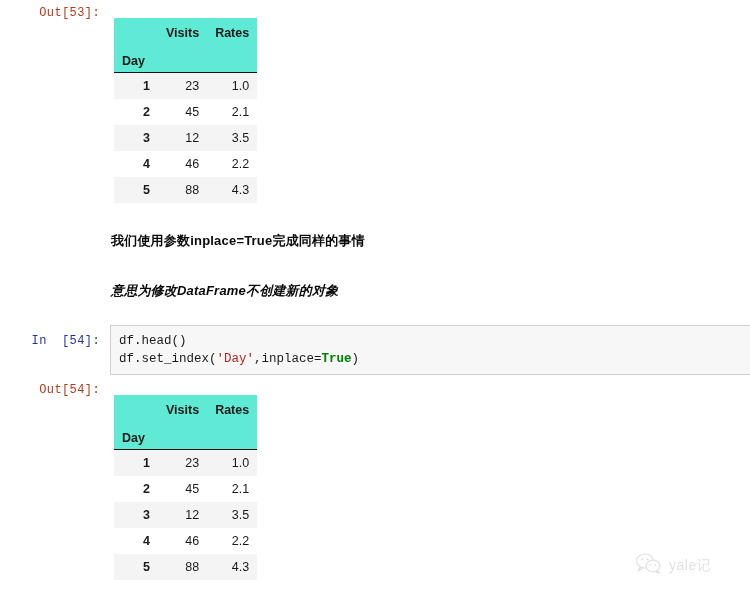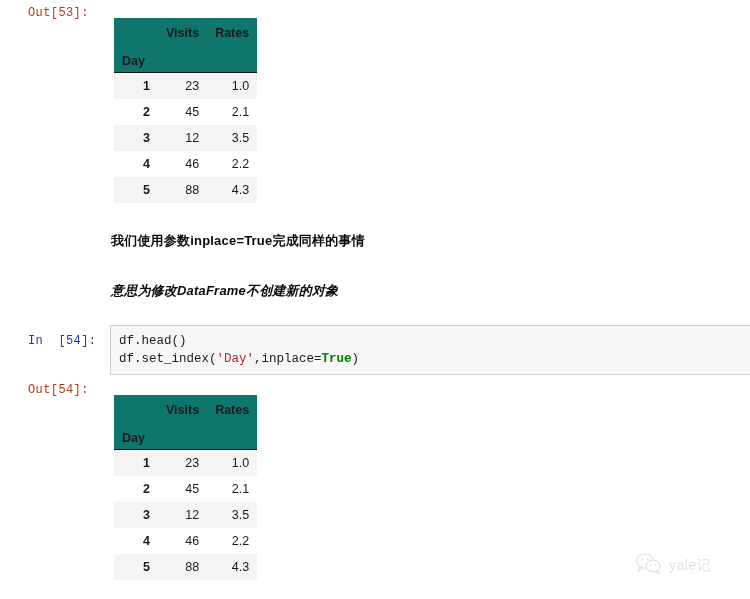--- a/index.html
+++ b/index.html
@@ -16,20 +16,21 @@
     color: #000000;
   }
 
   
   .prompt {
     position: absolute;
     font-family: "Liberation Mono", "DejaVu Sans Mono", monospace;
     font-size: 12px;
     letter-spacing: 0.4px;
     white-space: pre;
+    text-align: right;
     width: 72px;
     left: 28px;
   }
   .prompt.out { color: #b5391b; }
   .prompt.in  { color: #223699; }
 
   
   .df-wrap {
     position: absolute;
     left: 114px;
@@ -44,21 +45,21 @@
   table.df th, table.df td {
     border: none;
     padding: 0;
   }
   table.df thead th {
     text-align: right;
     font-weight: bold;
     vertical-align: bottom;
     padding: 0 8px 2px 8px;
     height: 22px;
-    background: #0f766e;
+    background: #5eead4;
   }
   table.df thead tr.idx-row th {
     text-align: left;
     padding: 2px 8px 4px 8px;
     height: 24px;
   }
   table.df thead tr.idx-row th.index-name {
     text-align: left;
   }
   table.df thead tr.idx-row th.rule {

